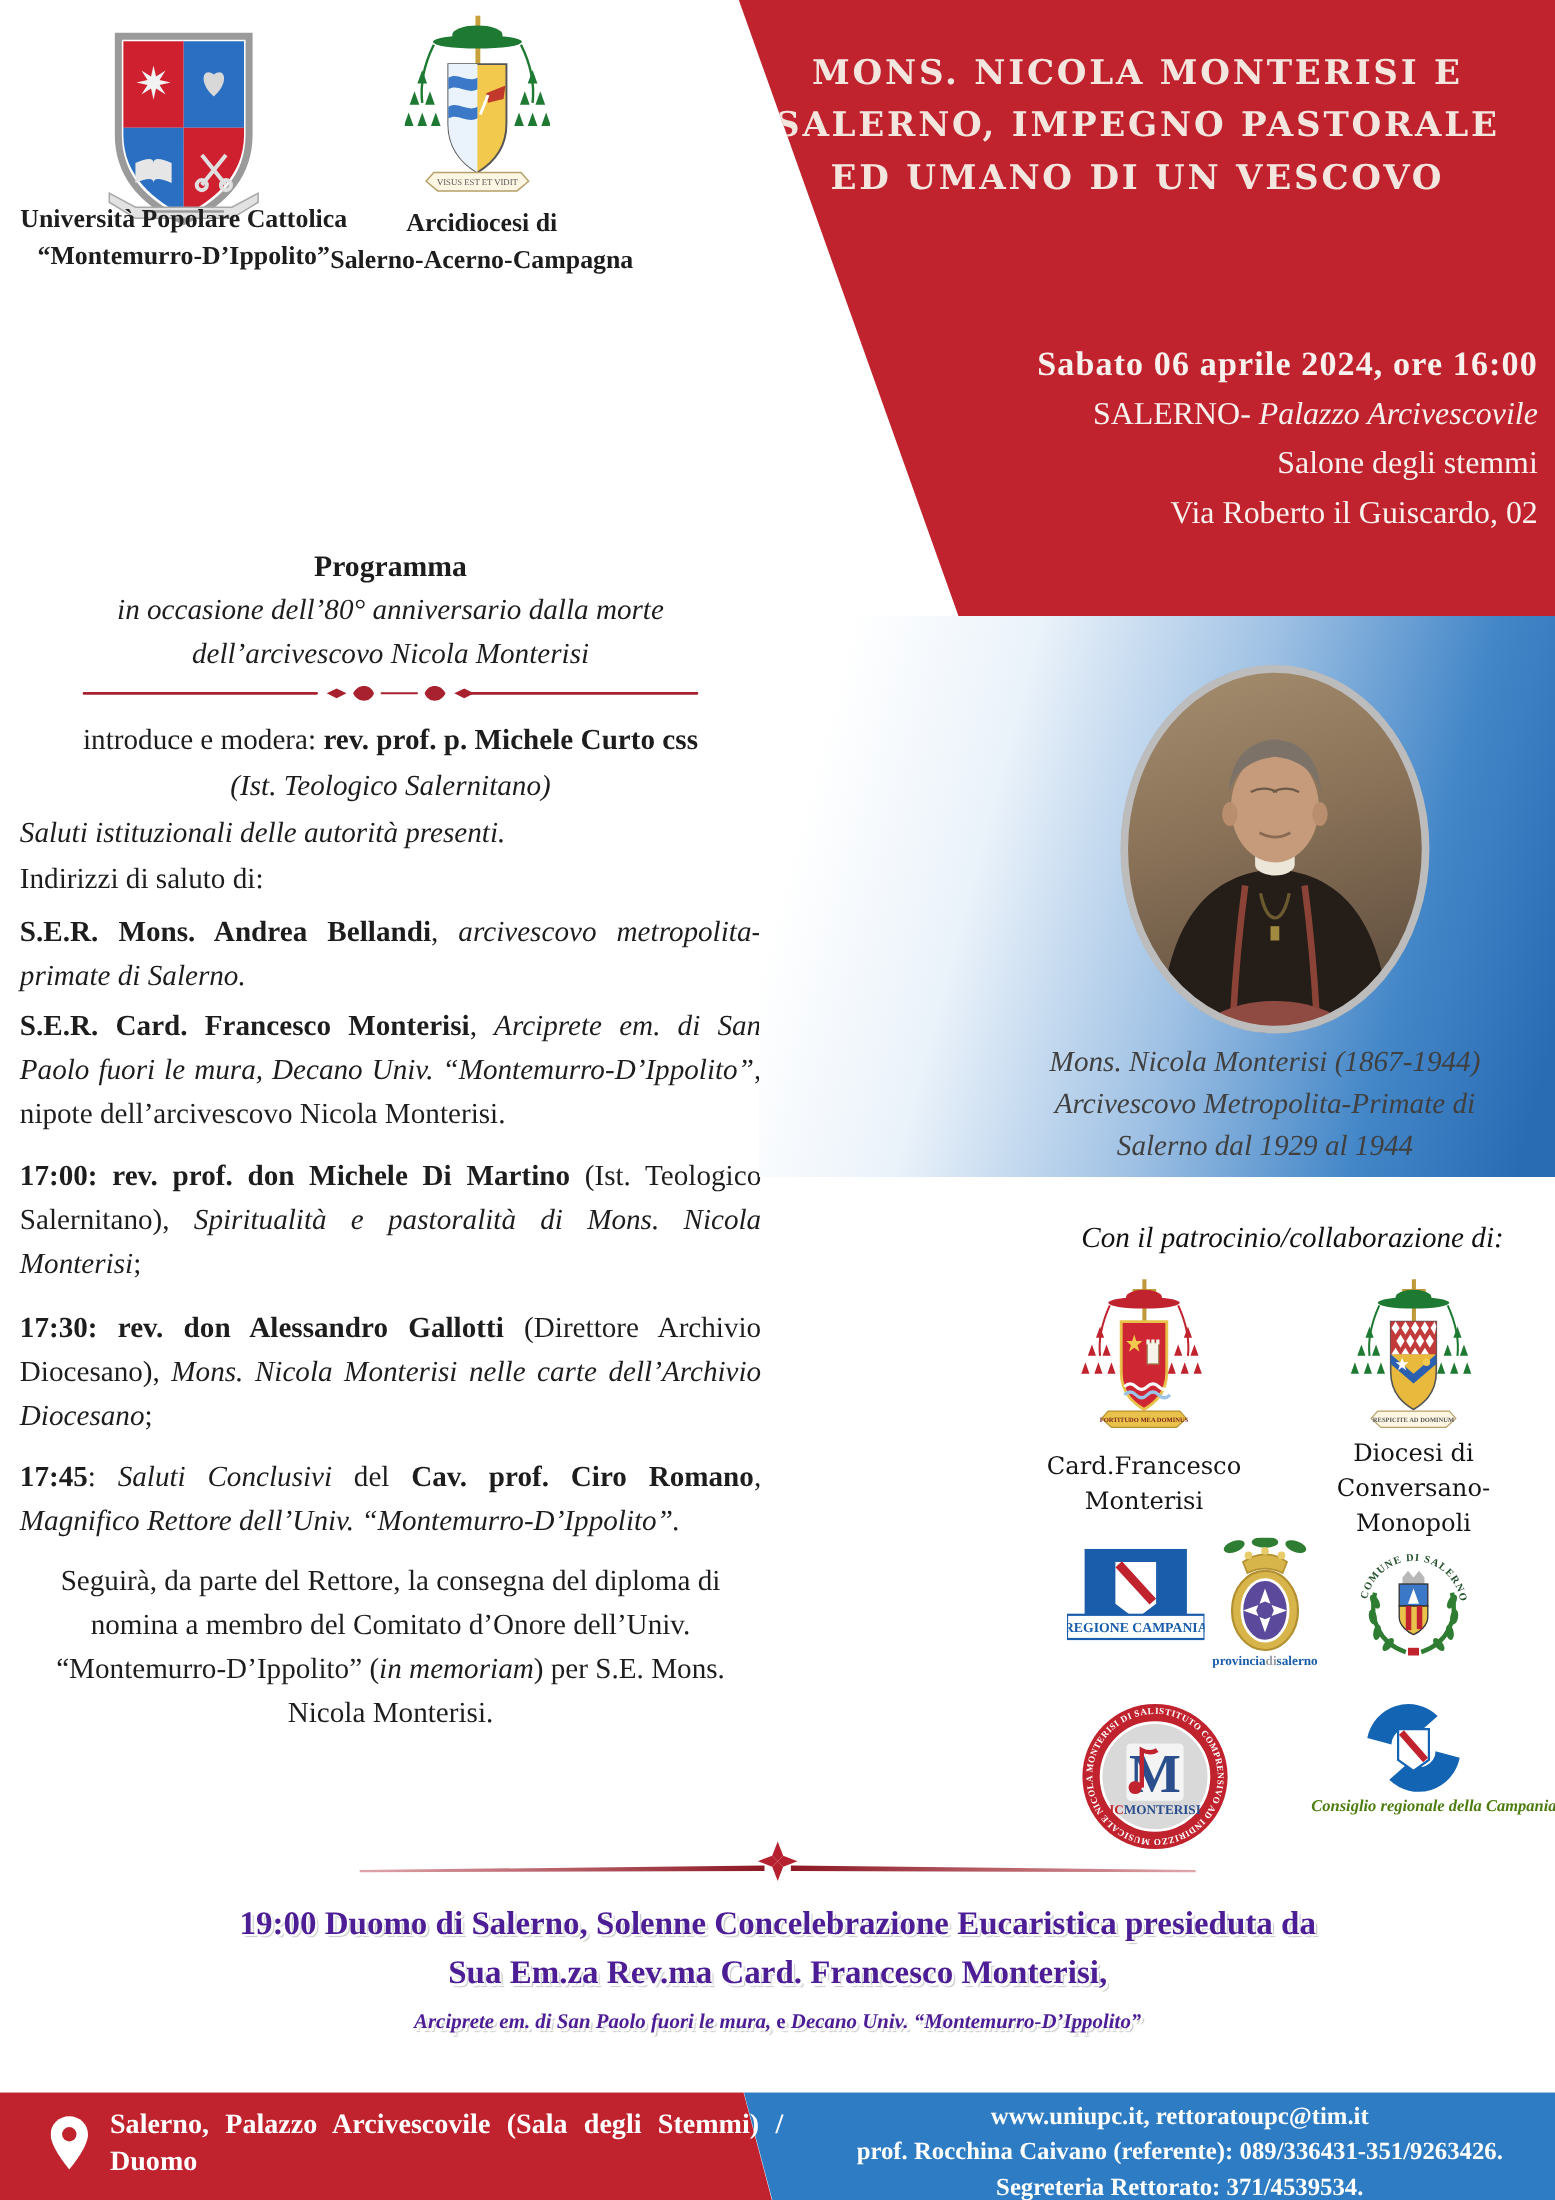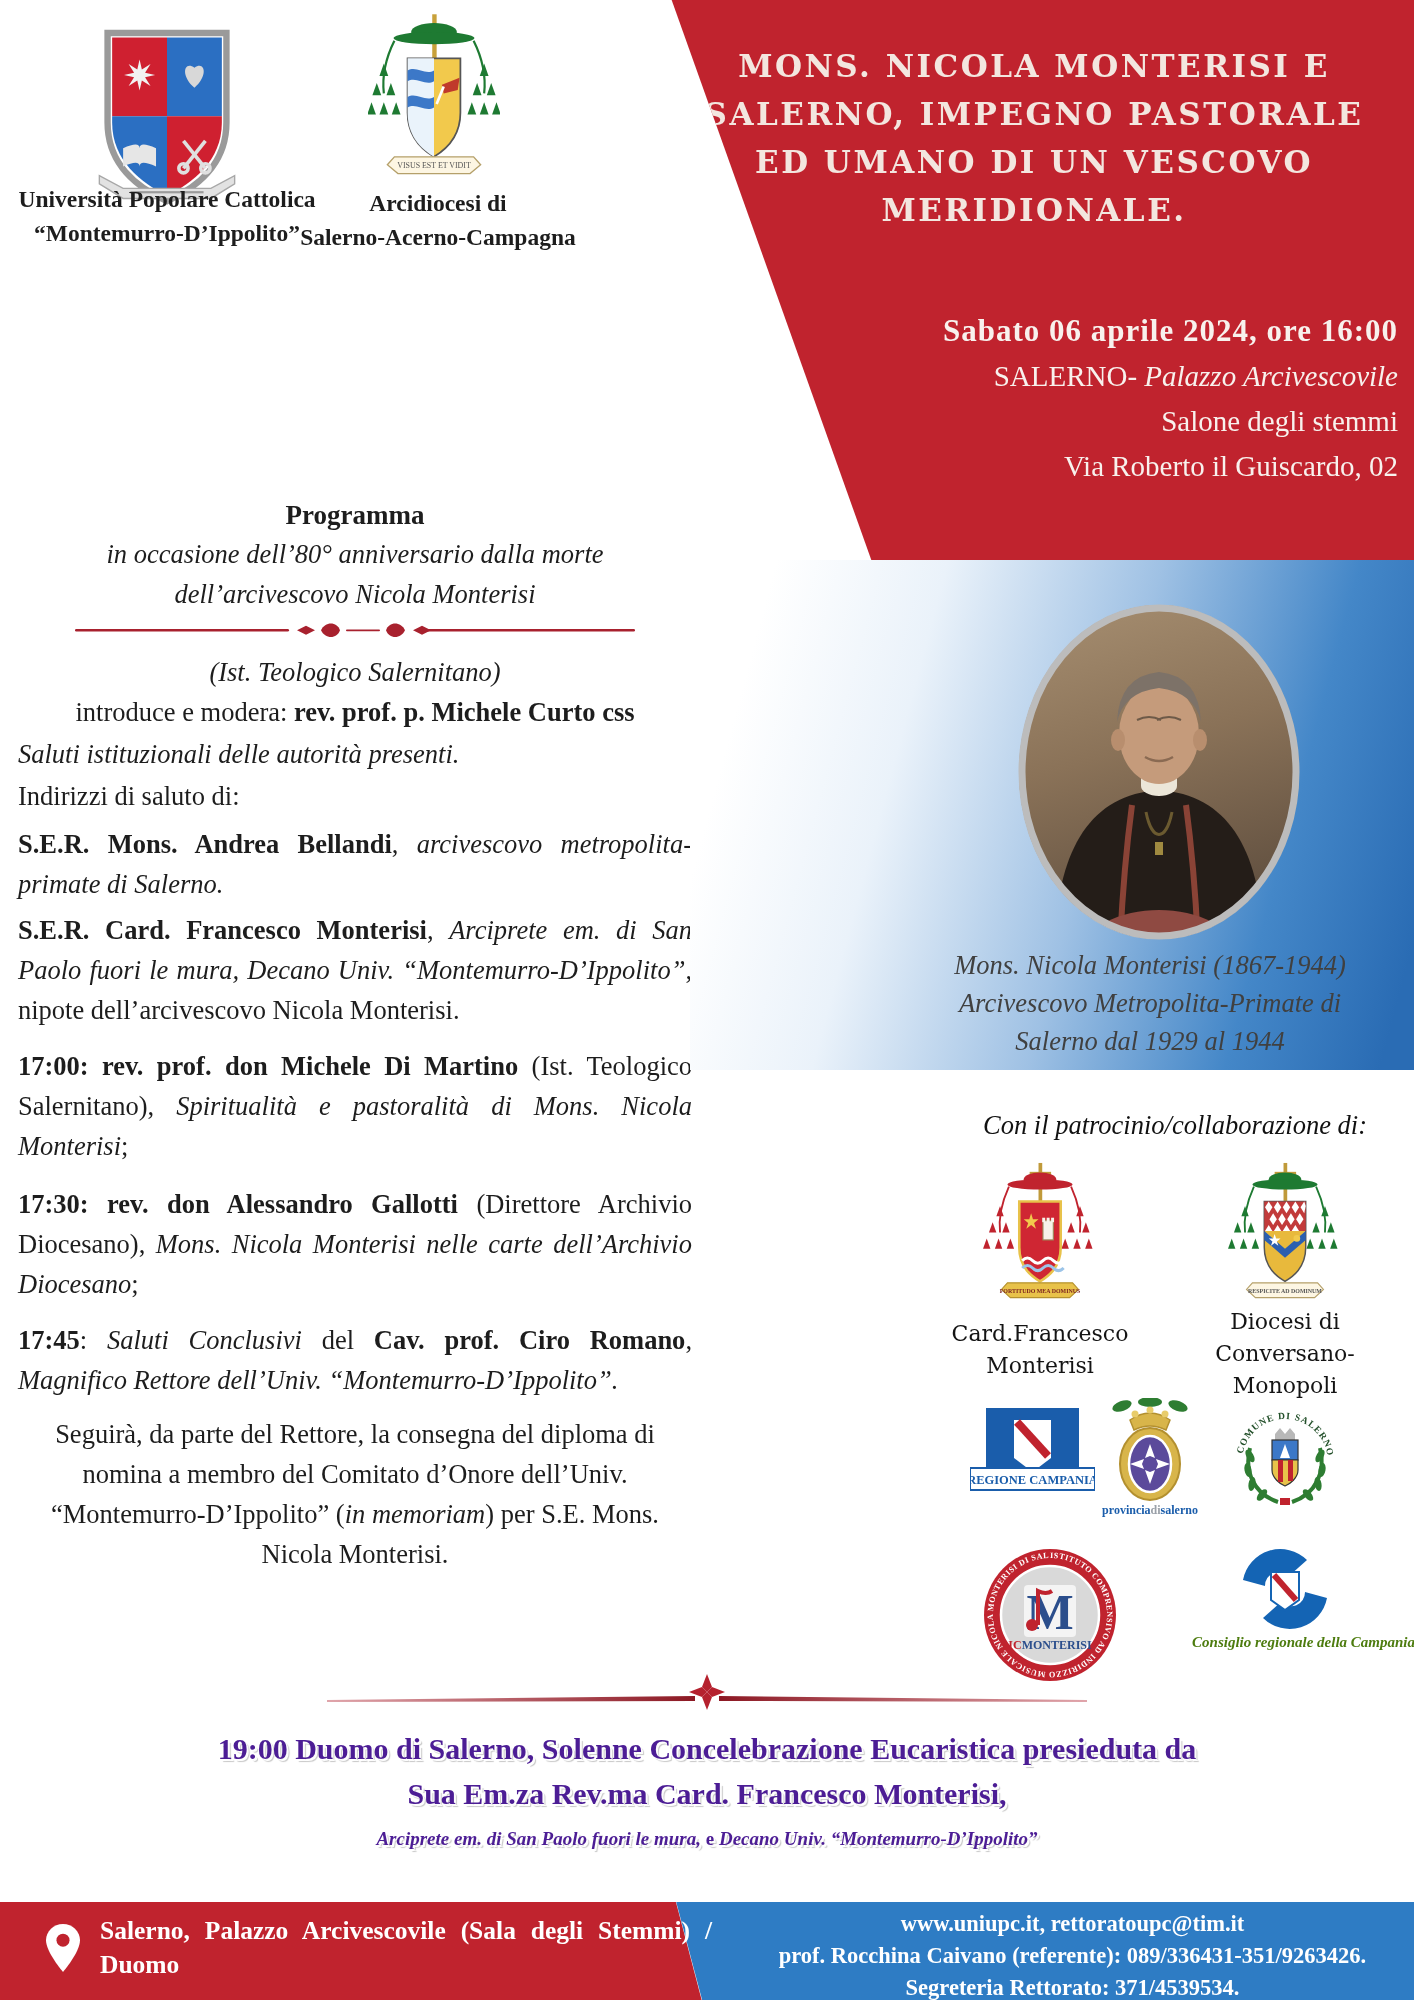--- a/index.html
+++ b/index.html
@@ -63,21 +63,20 @@
 </head>
 <body>
 
 <div class="page">
 
   <div class="red-banner">
     <div class="banner-title">
       <div>MONS. NICOLA MONTERISI E</div>
       <div>SALERNO, IMPEGNO PASTORALE</div>
       <div>ED UMANO DI UN VESCOVO</div>
-      <div>MERIDIONALE.</div>
     </div>
     <div class="banner-when">
       <div class="banner-date">Sabato 06 aprile 2024, ore 16:00</div>
       <div class="banner-loc"><span class="caps">SALERNO- </span><span class="it">Palazzo Arcivescovile</span></div>
       <div class="banner-loc it">Salone degli stemmi</div>
       <div class="banner-loc it">Via Roberto il Guiscardo, 02</div>
     </div>
   </div>
 
   <svg class="uni-logo" width="150" height="192" viewBox="0 0 160 210">
@@ -156,22 +155,22 @@
         <rect x="0" y="11" width="214" height="2.6" rx="1.3"></rect>
         <polygon points="222,12.3 231,7.8 240,12.3 231,16.8"></polygon>
         <path d="M246,12.3 c4,-9 16,-9 19,0 c-3,9 -15,9 -19,0 Z"></path>
         <rect x="271" y="11.4" width="34" height="1.8" rx="0.9"></rect>
         <path d="M314,12.3 c-4,-9 -16,-9 -19,0 c3,9 15,9 19,0 Z" transform="translate(16,0)"></path>
         <polygon points="338,12.3 347,7.8 356,12.3 347,16.8"></polygon>
         <rect x="346" y="11" width="214" height="2.6" rx="1.3"></rect>
       </g>
     </svg>
     <div class="prog-paras">
+        <p class="prog-p" style="text-align: center;"><span>introduce e modera: </span><span style="font-weight: bold;">rev. prof. p. Michele Curto css</span></p>
         <p class="prog-p" style="text-align: center; margin-top: 2px;"><span style="font-style: italic;">(Ist. Teologico Salernitano)</span></p>
-        <p class="prog-p" style="text-align: center;"><span>introduce e modera: </span><span style="font-weight: bold;">rev. prof. p. Michele Curto css</span></p>
         <p class="prog-p" style="text-align: left; margin-top: 2px;"><span style="font-style: italic;">Saluti istituzionali delle autorità presenti.</span></p>
         <p class="prog-p" style="text-align: left; margin-top: 2px;"><span>Indirizzi di saluto di:</span></p>
         <p class="prog-p" style="text-align: justify; margin-top: 8px;"><span style="font-weight: bold;">S.E.R. Mons. Andrea Bellandi</span><span>, </span><span style="font-style: italic;">arcivescovo metropolita-primate di Salerno.</span></p>
         <p class="prog-p" style="text-align: justify; margin-top: 6px;"><span style="font-weight: bold;">S.E.R. Card. Francesco Monterisi</span><span>, </span><span style="font-style: italic;">Arciprete em. di San Paolo fuori le mura, Decano Univ. “Montemurro-D’Ippolito”</span><span>, nipote dell’arcivescovo Nicola Monterisi.</span></p>
         <p class="prog-p" style="text-align: justify; margin-top: 16px;"><span style="font-weight: bold;">17:00: rev. prof. don Michele Di Martino</span><span> (Ist. Teologico Salernitano), </span><span style="font-style: italic;">Spiritualità e pastoralità di Mons. Nicola Monterisi</span><span>;</span></p>
         <p class="prog-p" style="text-align: justify; margin-top: 18px;"><span style="font-weight: bold;">17:30: rev. don Alessandro Gallotti</span><span> (Direttore Archivio Diocesano), </span><span style="font-style: italic;">Mons. Nicola Monterisi nelle carte dell’Archivio Diocesano</span><span>;</span></p>
         <p class="prog-p" style="text-align: justify; margin-top: 16px;"><span style="font-weight: bold;">17:45</span><span>: </span><span style="font-style: italic;">Saluti Conclusivi</span><span> del </span><span style="font-weight: bold;">Cav. prof. Ciro Romano</span><span>, </span><span style="font-style: italic;">Magnifico Rettore dell’Univ. “Montemurro-D’Ippolito”.</span></p>
         <p class="prog-p" style="text-align: center; margin-top: 14px;"><span>Seguirà, da parte del Rettore, la consegna del diploma di nomina a membro del Comitato d’Onore dell’Univ. “Montemurro-D’Ippolito” (</span><span style="font-style: italic;">in memoriam</span><span>) per S.E. Mons. Nicola Monterisi.</span></p>
       </div>
   </div>

